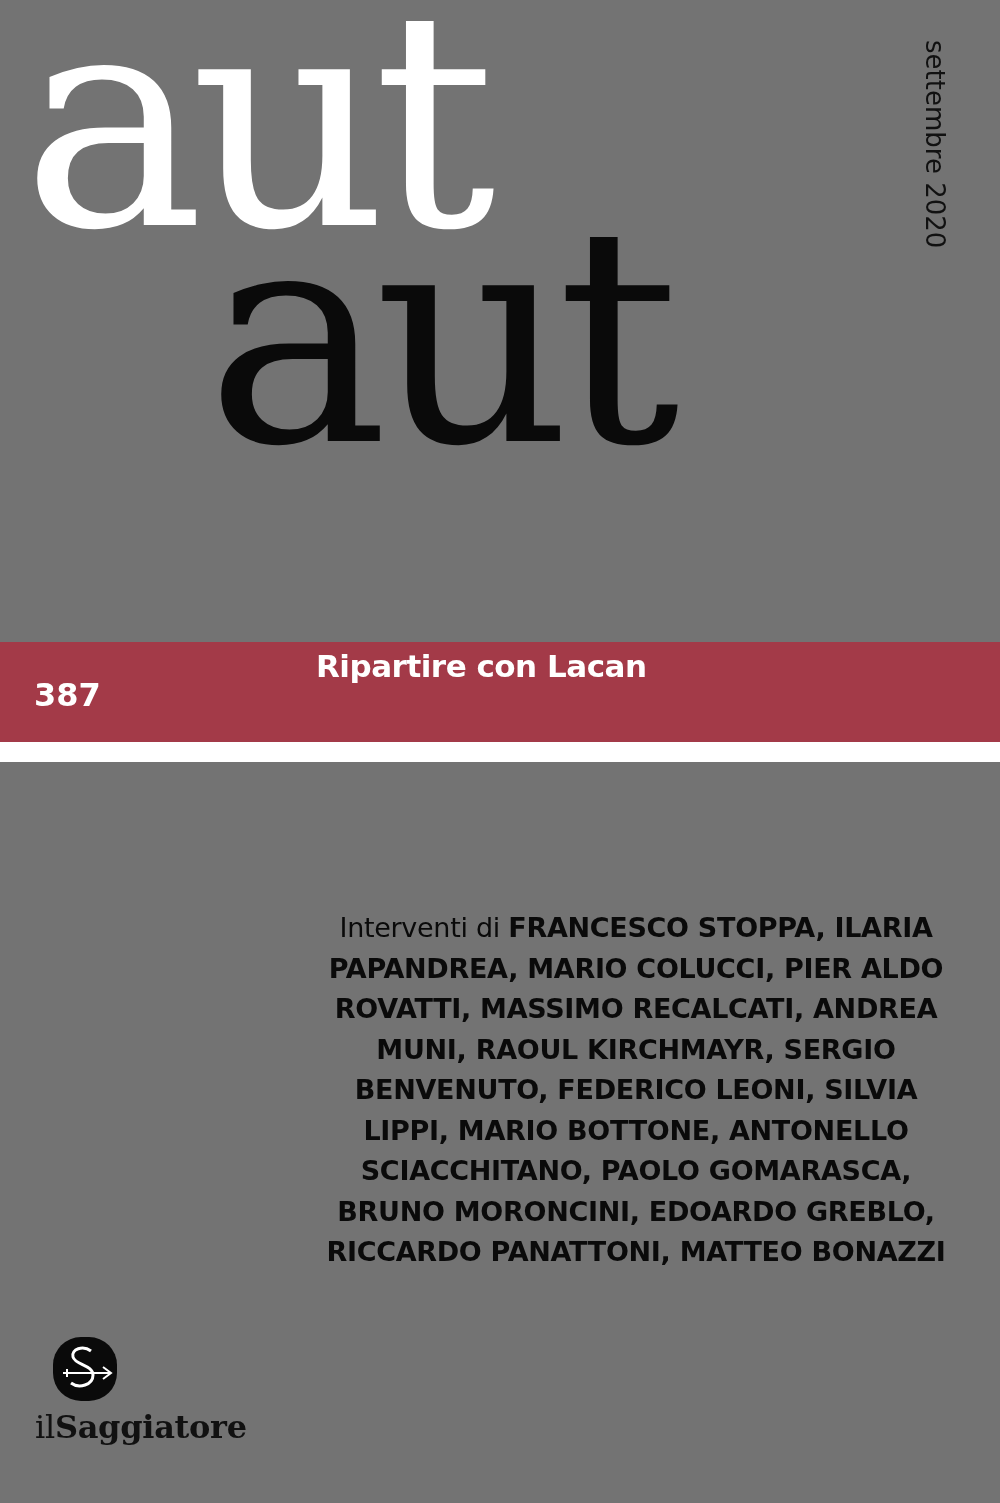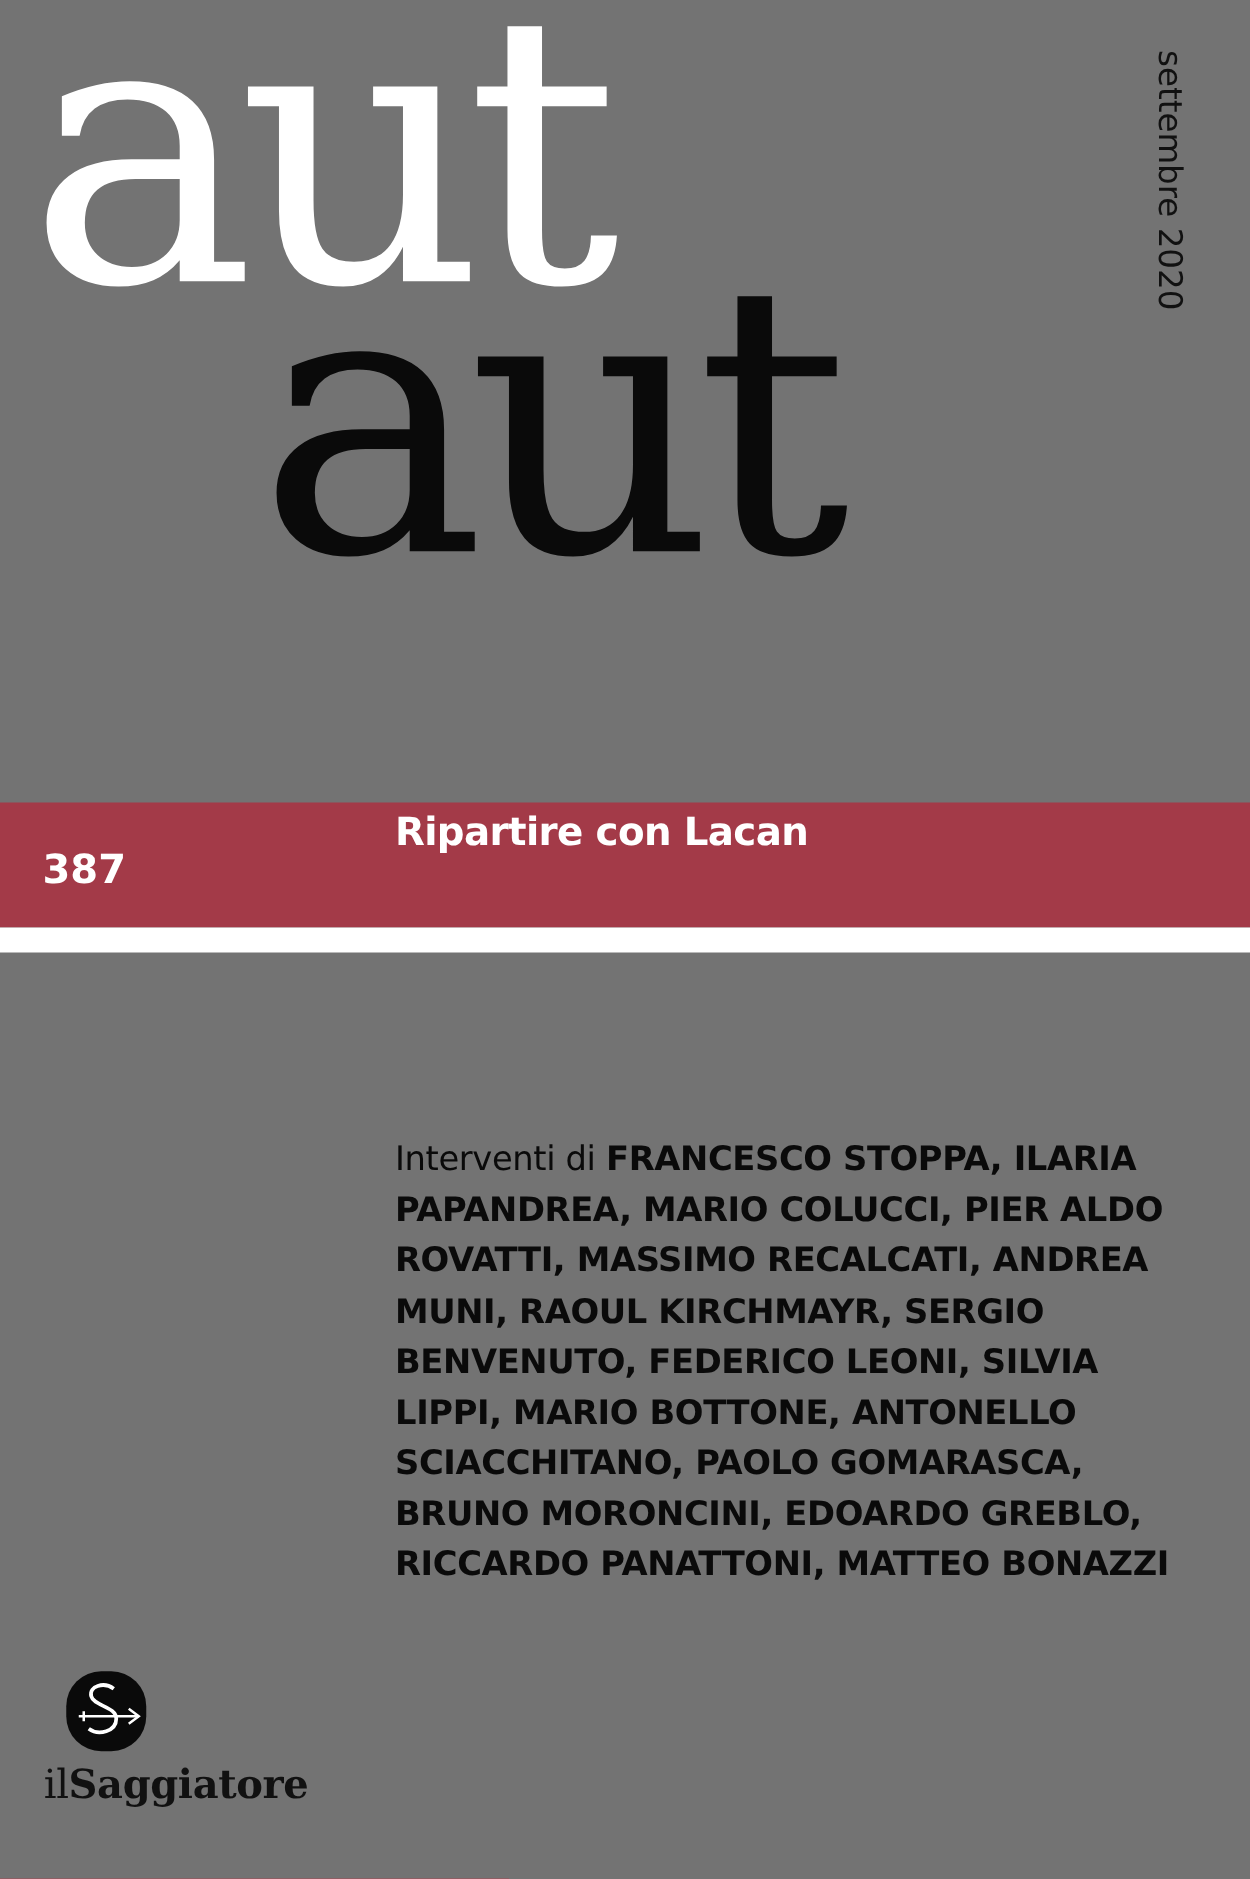--- a/index.html
+++ b/index.html
@@ -39,20 +39,21 @@
     position: absolute; left: 316px; top: 648px;
     font-family: "DejaVu Sans", sans-serif; font-weight: bold;
     font-size: 31px; color: #ffffff; letter-spacing: -0.5px;
   }
   .stripe { position: absolute; left: 0; top: 742px; width: 1000px; height: 20px; background: #ffffff; }
   .contributors {
     position: absolute; left: 316px; top: 908px; width: 640px;
     font-family: "DejaVu Sans", sans-serif;
     font-size: 27px; line-height: 40.5px; color: #0a0a0a;
     letter-spacing: -0.3px;
+    text-align: center;
   }
   .contributors .intro { font-weight: normal; font-family: "DejaVu Sans", sans-serif; }
   .contributors .names { font-weight: bold; }
   .publisher-mark {
     position: absolute; left: 53px; top: 1337px; width: 64px; height: 64px;
     background: #0a0a0a; border-radius: 28px;
   }
   .publisher-mark svg { position: absolute; left: 0; top: 0; }
   .publisher-name {
     position: absolute; left: 35px; top: 1408px;

